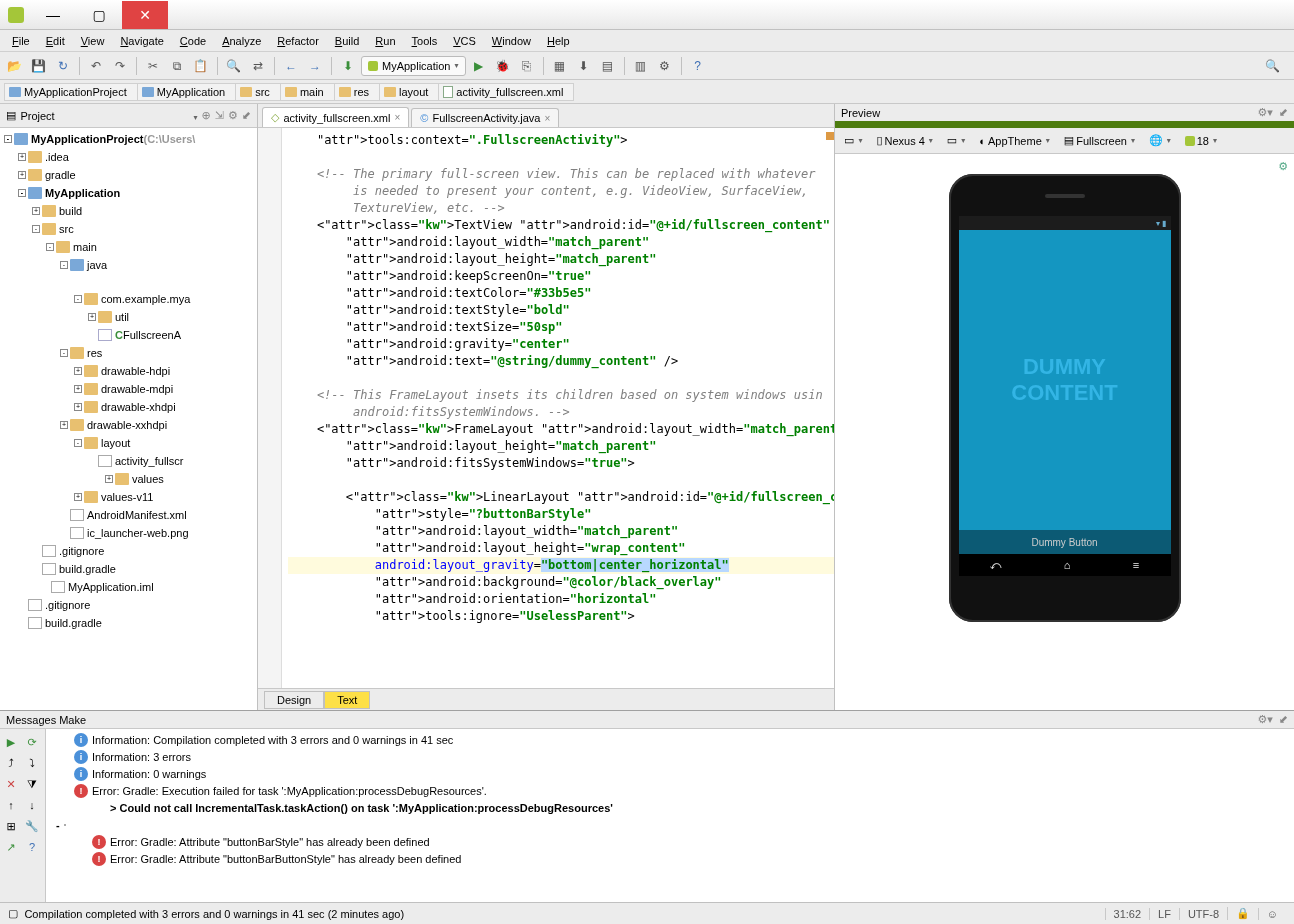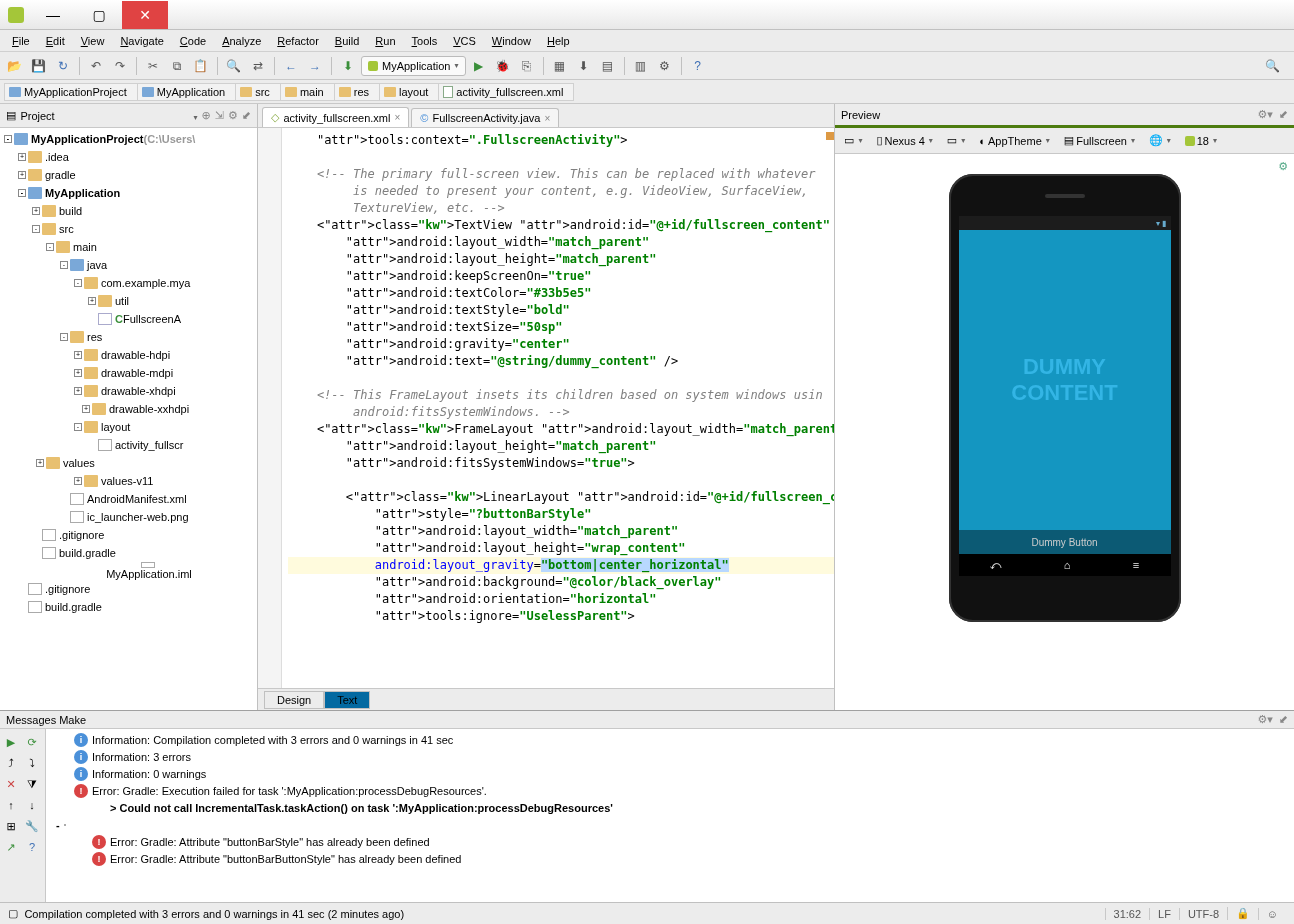--- a/index.html
+++ b/index.html
@@ -66,25 +66,25 @@
 .code .line { height: 17px; }
 .code .hl { background: #fffbdd; display: inline-block; width: 100%; }
 .code .sel { background: #b8d8ff; }
 .attr { color: #0000ff; }
 .str { color: #008000; font-weight: bold; }
 .com { color: #808080; font-style: italic; }
 .marker { position: absolute; right: 0; top: 4px; width: 8px; height: 8px; background: #d94; }
 
 .editor-bottom-tabs { height: 22px; background: #ececec; border-top: 1px solid #c8c8c8; display: flex; align-items: center; padding-left: 6px; }
 .btab { padding: 2px 12px; border: 1px solid #c0c0c0; background: #ececec; font-size: 11px; }
-.btab.active { background: #0369a1; }
+.btab.active { background: #fde047; }
 
 
 .preview { width: 460px; display: flex; flex-direction: column; border-left: 1px solid #c0c0c0; background: #fff; }
-.preview-header { height: 24px; background: #ececec; border-bottom: 3px solid #4d7c0f; display: flex; align-items: center; padding: 0 6px; }
+.preview-header { height: 24px; background: #ececec; border-bottom: 7px solid #4d7c0f; display: flex; align-items: center; padding: 0 6px; }
 .preview-header .label { flex: 1; }
 .preview-toolbar { height: 26px; background: #ececec; border-bottom: 1px solid #c8c8c8; display: flex; align-items: center; padding: 0 4px; gap: 4px; font-size: 11px; }
 .preview-toolbar .pbtn { padding: 1px 4px; border: 1px solid transparent; border-radius: 2px; display: flex; align-items: center; gap: 2px; }
 .dd::after { content: "▾"; font-size: 8px; margin-left: 2px; color: #666; }
 .preview-toolbar .and { width: 10px; height: 10px; background: #a4c639; border-radius: 2px; }
 .preview-canvas { flex: 1; display: flex; align-items: flex-start; justify-content: center; padding: 20px 10px; position: relative; }
 .gear-float { position: absolute; right: 6px; top: 6px; color: #5a8; }
 
 .phone { width: 232px; height: 448px; background: #111; border-radius: 24px; padding: 42px 10px 46px 10px; position: relative; box-shadow: inset 0 0 0 2px #333; }
 .phone .speaker { position: absolute; top: 20px; left: 50%; transform: translateX(-50%); width: 40px; height: 4px; background: #333; border-radius: 2px; }
@@ -261,21 +261,21 @@
         <div class="tree-row" style="padding-left: 46px;">
           <span class="sq">-</span>
           <span class="ic folder"></span>
           <span>main</span>
         </div>
         <div class="tree-row" style="padding-left: 60px;">
           <span class="sq">-</span>
           <span class="ic folder-blue"></span>
           <span>java</span>
         </div>
-        <div class="tree-row" style="padding-left: 74px;">
+        <div class="tree-row" style="padding-left: 74px; margin-top: 16px;">
           <span class="sq">-</span>
           <span class="ic folder"></span>
           <span>com.example.mya</span>
         </div>
         <div class="tree-row" style="padding-left: 88px;">
           <span class="sq">+</span>
           <span class="ic folder"></span>
           <span>util</span>
         </div>
         <div class="tree-row" style="padding-left: 88px;">
@@ -297,36 +297,36 @@
         <div class="tree-row" style="padding-left: 74px;">
           <span class="sq">+</span>
           <span class="ic folder"></span>
           <span>drawable-mdpi</span>
         </div>
         <div class="tree-row" style="padding-left: 74px;">
           <span class="sq">+</span>
           <span class="ic folder"></span>
           <span>drawable-xhdpi</span>
         </div>
-        <div class="tree-row" style="padding-left: 82px;">
+        <div class="tree-row" style="padding-left: 60px;">
           <span class="sq">+</span>
           <span class="ic folder"></span>
           <span>drawable-xxhdpi</span>
         </div>
         <div class="tree-row" style="padding-left: 74px;">
           <span class="sq">-</span>
           <span class="ic folder"></span>
           <span>layout</span>
         </div>
         <div class="tree-row" style="padding-left: 88px;">
           <span class="tw"></span>
           <span class="ic file"></span>
           <span>activity_fullscr</span>
         </div>
-        <div class="tree-row" style="padding-left: 36px;">
+        <div class="tree-row" style="padding-left: 74px; margin-left: 31px;">
           <span class="sq">+</span>
           <span class="ic folder"></span>
           <span>values</span>
         </div>
         <div class="tree-row" style="padding-left: 74px;">
           <span class="sq">+</span>
           <span class="ic folder"></span>
           <span>values-v11</span>
         </div>
         <div class="tree-row" style="padding-left: 60px;">
@@ -342,21 +342,21 @@
         <div class="tree-row" style="padding-left: 32px;">
           <span class="tw"></span>
           <span class="ic file"></span>
           <span>.gitignore</span>
         </div>
         <div class="tree-row" style="padding-left: 32px;">
           <span class="tw"></span>
           <span class="ic file"></span>
           <span>build.gradle</span>
         </div>
-        <div class="tree-row" style="padding-left: 41px; flex-direction: column;">
+        <div class="tree-row" style="padding-left: 41px;">
           <span class="tw"></span>
           <span class="ic file"></span>
           <span>MyApplication.iml</span>
         </div>
         <div class="tree-row" style="padding-left: 18px;">
           <span class="tw"></span>
           <span class="ic file"></span>
           <span>.gitignore</span>
         </div>
         <div class="tree-row" style="padding-left: 18px;">

